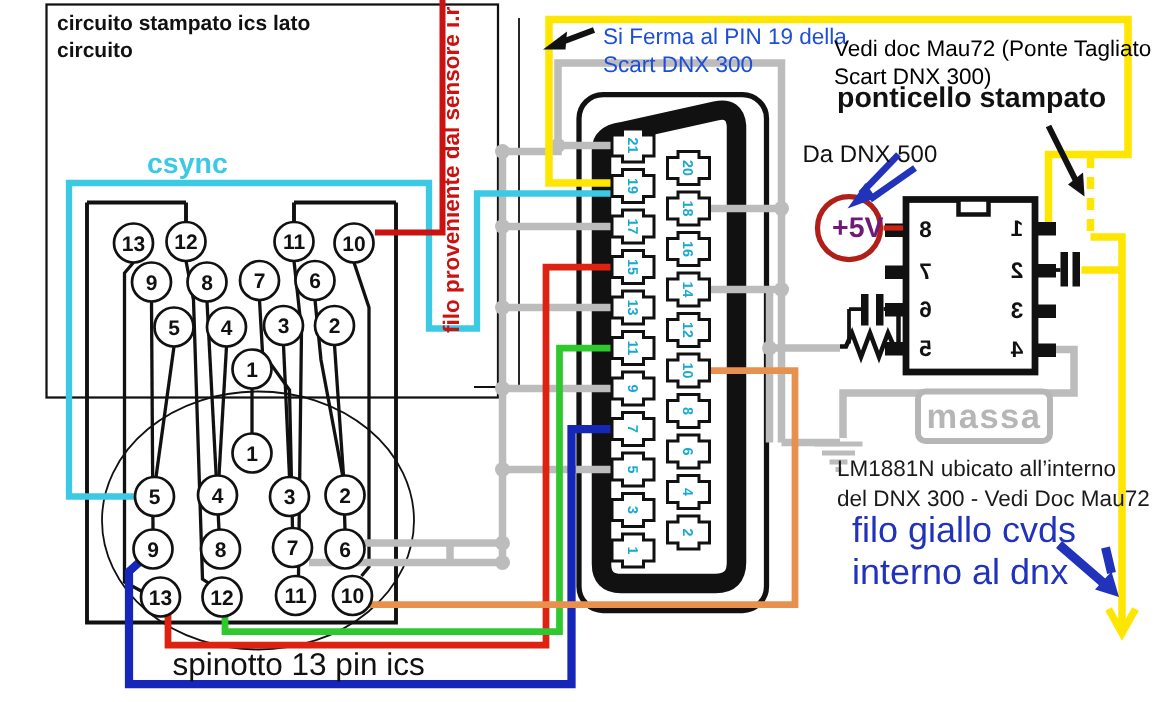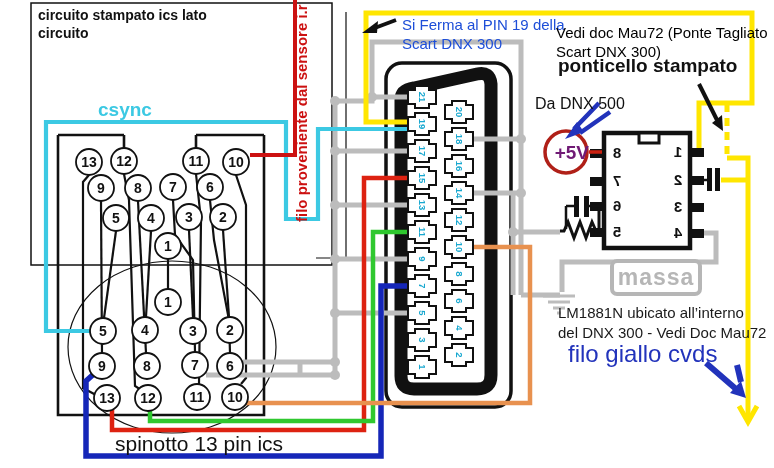--- a/index.html
+++ b/index.html
@@ -286,15 +286,16 @@
   <div class="lbl" id="ponticello">ponticello stampato</div>
   <div class="lbl" id="da-dnx">Da DNX 500</div>
   <div class="lbl" id="plus5v">+5V</div>
   <div class="lbl" id="massa">massa</div>
   <div class="lbl" id="lm-note">
     <div>LM1881N ubicato all’interno</div>
     <div>del DNX 300 - Vedi Doc Mau72</div>
   </div>
   <div class="lbl" id="filo-giallo">
     <div>filo giallo cvds</div>
+    <div>interno al dnx</div>
   </div>
   <div class="lbl" id="spinotto">spinotto 13 pin ics</div>
 </div>
 
 </body></html>

